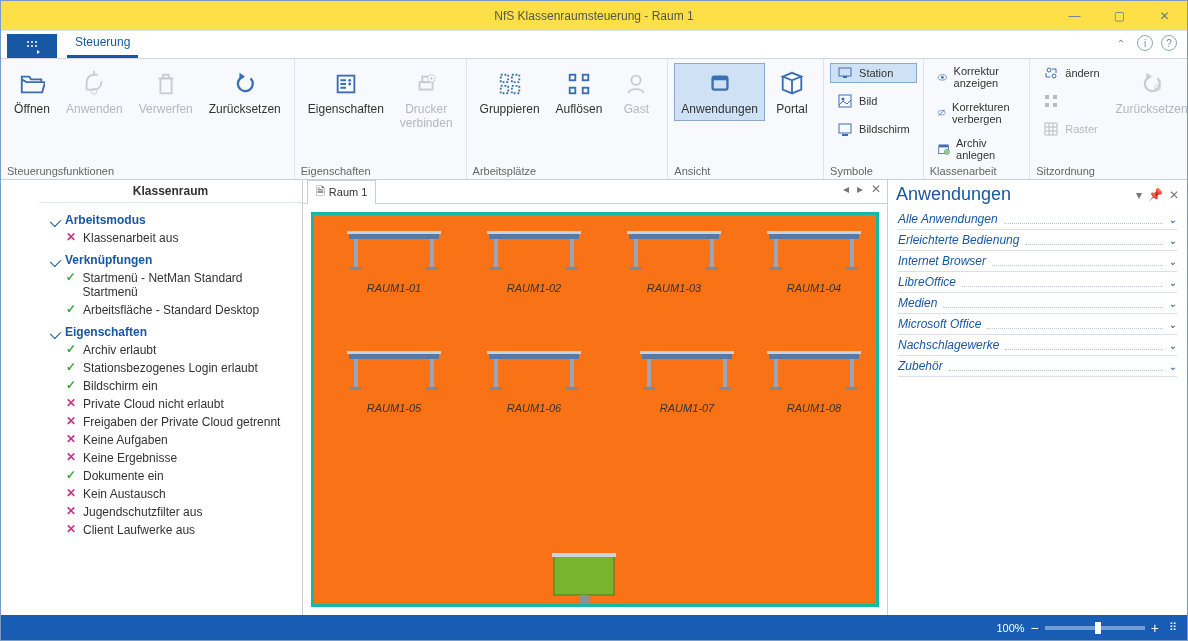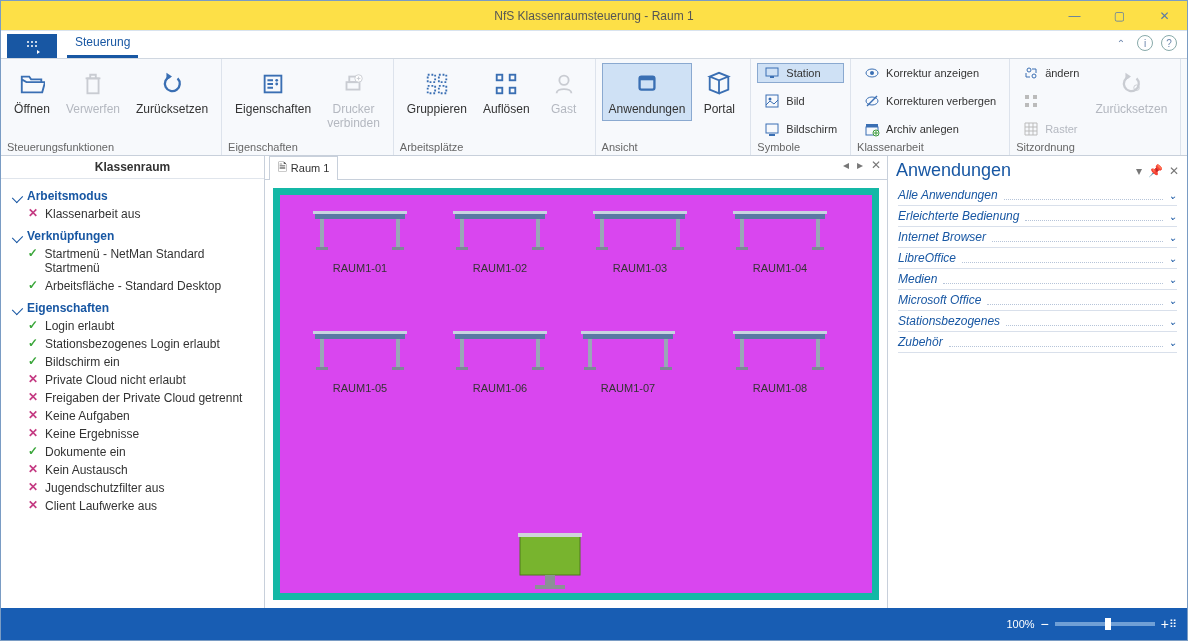--- a/index.html
+++ b/index.html
@@ -23,52 +23,52 @@
 .rbtn.active { background: #cfe1f5; border-color: #8aa9d0; }
 .rbtn.disabled { color: #b4b8c0; }
 .rbtn .icon { width: 32px; height: 32px; display: flex; align-items: center; justify-content: center; }
 .rbtn .icon svg { width: 26px; height: 26px; }
 .rbtn .lbl { font-size: 12px; text-align: center; margin-top: 2px; line-height: 1.2; }
 .rsmall { display: flex; flex-direction: column; gap: 8px; }
 .rsbtn { display: flex; align-items: center; gap: 6px; padding: 1px 6px; font-size: 11px; cursor: pointer; border: 1px solid transparent; }
 .rsbtn.active { background: #cfe1f5; border-color: #8aa9d0; }
 .rsbtn.disabled { color: #b4b8c0; }
 .rsbtn .i { width: 16px; height: 16px; display: inline-flex; align-items: center; justify-content: center; }
-.body { flex: 1; display: flex; min-height: 0; }
+.body { flex: 1; display: flex; min-height: 0; margin-left: 38px; }
 .sidepane { width: 264px; border-right: 1px solid #c8d0db; display: flex; flex-direction: column; }
 .sidepane .hdr { text-align: center; font-weight: 600; padding: 4px 0; border-bottom: 1px solid #e0e5ec; color: #333; }
 .treelist { padding: 4px 12px; overflow: auto; }
 .treesection { color: #1857a3; font-weight: 600; margin: 6px 0 2px; position: relative; padding-left: 14px; }
 .treesection::before { content: ""; position: absolute; left: 0; top: 5px; width: 8px; height: 6px; border-left: 1.5px solid #1857a3; border-bottom: 1.5px solid #1857a3; transform: rotate(-45deg); }
 .treeitem { display: flex; gap: 6px; padding: 2px 0 2px 14px; color: #333; }
 .treeitem .mark { width: 12px; height: 12px; display: inline-flex; align-items: center; justify-content: center; }
 .mark.ok::before { content: "✓"; color: #3aa63a; font-weight: bold; }
 .mark.no::before { content: "✕"; color: #c43a82; font-weight: bold; }
 .center { flex: 1; display: flex; flex-direction: column; min-width: 0; }
 .tabstrip { height: 24px; display: flex; align-items: center; border-bottom: 1px solid #c8d0db; padding-left: 4px; position: relative; }
 .doctab { display: flex; align-items: center; gap: 4px; padding: 2px 8px; border: 1px solid #c8d0db; border-bottom: none; background: #fff; font-size: 11px; }
 .tabstrip .nav { position: absolute; right: 6px; top: 2px; display: flex; gap: 8px; color: #777; font-size: 12px; }
 .tabstrip .nav span { cursor: pointer; }
 .canvaswrap { flex: 1; padding: 8px; }
-.canvas { width: 100%; height: 100%; background: #d946ef; border: 7px solid #14b8a6; position: relative; overflow: auto; }
+.canvas { width: 100%; height: 100%; background: #f97316; border: 3px solid #14b8a6; position: relative; overflow: auto; font-style: italic; }
 .desk { position: absolute; width: 120px; text-align: center; }
 .desk svg { width: 100px; height: 50px; }
 .desk .cap { font-size: 11px; margin-top: 4px; }
 .teacher { position: absolute; left: 220px; top: 320px; width: 100px; text-align: center; }
 .teacher svg { width: 80px; height: 80px; }
 .rightpane { width: 300px; border-left: 1px solid #c8d0db; display: flex; flex-direction: column; }
 .rightpane .hdr { display: flex; align-items: center; justify-content: space-between; padding: 4px 8px; font-size: 18px; color: #1857a3; }
 .rightpane .hdr .controls { display: flex; gap: 6px; color: #777; font-size: 12px; }
 .rightpane .hdr .controls span { cursor: pointer; }
 .catlist { padding: 0 10px; font-style: italic; }
 .catrow { display: flex; align-items: center; border-bottom: 1px solid #d9e0eb; padding: 3px 0; font-size: 12px; cursor: pointer; }
 .catrow .name { color: #1857a3; white-space: nowrap; }
 .catrow .line { flex: 1; border-bottom: 1px dotted #b6c4d9; margin: 0 6px; position: relative; top: 4px; }
 .catrow .chev { color: #1857a3; font-size: 10px; }
-.statusbar { height: 32px; background: #185db3; color: #fff; display: flex; align-items: center; justify-content: flex-end; padding: 0 10px; font-size: 11px; }
+.statusbar { height: 25px; background: #185db3; color: #fff; display: flex; align-items: center; justify-content: flex-end; padding: 0 10px; gap: 10px; font-size: 11px; }
 .statusbar .zoom { display: flex; align-items: center; gap: 6px; }
 .statusbar .slider { width: 100px; height: 4px; background: #6f9fd6; position: relative; }
 .statusbar .slider::after { content: ""; position: absolute; left: 50%; top: -4px; width: 6px; height: 12px; background: #fff; }
 .statusbar .pm { cursor: pointer; font-size: 14px; }
 </style>
 </head>
 <body>
 
 <div class="window">
 
@@ -108,20 +108,29 @@
             <span class="icon">
               <svg viewBox="0 0 28 28">
                 <path d="M3 9 L3 23 L25 23 L28 12 L8 12 Z M3 9 L3 6 L11 6 L13 9 L24 9 L24 12" fill="none" stroke="#3a6fb3" stroke-width="2"></path>
               </svg>
             </span>
             <span class="lbl">Öffnen</span>
           </div>
           <div class="rbtn disabled">
             <span class="icon">
               <svg viewBox="0 0 28 28">
+                <path d="M14 4 C9 4 6 8 6 13 L6 20 M6 20 L14 20 M14 20 C20 20 22 15 22 11 M18 4 L14 4 L14 0" fill="none" stroke="#c9ccd2" stroke-width="2"></path>
+                <circle cx="14" cy="22" r="3" fill="none" stroke="#c9ccd2"></circle>
+              </svg>
+            </span>
+            <span class="lbl">Anwenden</span>
+          </div>
+          <div class="rbtn disabled">
+            <span class="icon">
+              <svg viewBox="0 0 28 28">
                 <rect x="8" y="8" width="12" height="16" fill="none" stroke="#c9ccd2" stroke-width="2"></rect>
                 <path d="M6 8 L22 8 M11 4 L17 4 L17 8 L11 8 Z" fill="none" stroke="#c9ccd2" stroke-width="2"></path>
               </svg>
             </span>
             <span class="lbl">Verwerfen</span>
           </div>
           <div class="rbtn">
             <span class="icon">
               <svg viewBox="0 0 28 28">
                 <path d="M20 8 A8 8 0 1 1 12 6" fill="none" stroke="#3a6fb3" stroke-width="2.5"></path>
@@ -352,21 +361,21 @@
             <span class="mark ok"></span>
             <span>Startmenü - NetMan Standard Startmenü</span>
           </div>
           <div class="treeitem">
             <span class="mark ok"></span>
             <span>Arbeitsfläche - Standard Desktop</span>
           </div>
           <div class="treesection">Eigenschaften</div>
           <div class="treeitem">
             <span class="mark ok"></span>
-            <span>Login erlaubt</span>
+            <span>Archiv erlaubt</span>
           </div>
           <div class="treeitem">
             <span class="mark ok"></span>
             <span>Stationsbezogenes Login erlaubt</span>
           </div>
           <div class="treeitem">
             <span class="mark ok"></span>
             <span>Bildschirm ein</span>
           </div>
           <div class="treeitem">
@@ -467,21 +476,21 @@
                   <rect x="82" y="42" width="12" height="3" fill="#7e8896"></rect>
                 </svg></span><div class="cap">RAUM1-05</div></div>
             <div class="desk" style="left: 160px; top: 130px;"><span><svg viewBox="0 0 100 50">
                   <rect x="5" y="8" width="90" height="6" fill="#5a78a4"></rect>
                   <rect x="3" y="6" width="94" height="3" fill="#c8d2e2"></rect>
                   <rect x="10" y="14" width="4" height="30" fill="#9aa6b8"></rect>
                   <rect x="86" y="14" width="4" height="30" fill="#9aa6b8"></rect>
                   <rect x="6" y="42" width="12" height="3" fill="#7e8896"></rect>
                   <rect x="82" y="42" width="12" height="3" fill="#7e8896"></rect>
                 </svg></span><div class="cap">RAUM1-06</div></div>
-            <div class="desk" style="left: 288px; top: 130px; text-align: center;"><span><svg viewBox="0 0 100 50">
+            <div class="desk" style="left: 313px; top: 130px; text-align: center;"><span><svg viewBox="0 0 100 50">
                   <rect x="5" y="8" width="90" height="6" fill="#5a78a4"></rect>
                   <rect x="3" y="6" width="94" height="3" fill="#c8d2e2"></rect>
                   <rect x="10" y="14" width="4" height="30" fill="#9aa6b8"></rect>
                   <rect x="86" y="14" width="4" height="30" fill="#9aa6b8"></rect>
                   <rect x="6" y="42" width="12" height="3" fill="#7e8896"></rect>
                   <rect x="82" y="42" width="12" height="3" fill="#7e8896"></rect>
                 </svg></span><div class="cap">RAUM1-07</div></div>
             <div class="desk" style="left: 440px; top: 130px;"><span><svg viewBox="0 0 100 50">
                   <rect x="5" y="8" width="90" height="6" fill="#5a78a4"></rect>
                   <rect x="3" y="6" width="94" height="3" fill="#c8d2e2"></rect>
@@ -528,21 +537,21 @@
             <span class="name">Medien</span>
             <span class="line"></span>
             <span class="chev">⌄</span>
           </div>
           <div class="catrow">
             <span class="name">Microsoft Office</span>
             <span class="line"></span>
             <span class="chev">⌄</span>
           </div>
           <div class="catrow">
-            <span class="name">Stationsbezogenes</span>
+            <span class="name">Nachschlagewerke</span>
             <span class="line"></span>
             <span class="chev">⌄</span>
           </div>
           <div class="catrow">
             <span class="name">Zubehör</span>
             <span class="line"></span>
             <span class="chev">⌄</span>
           </div>
         </div>
     </div>

